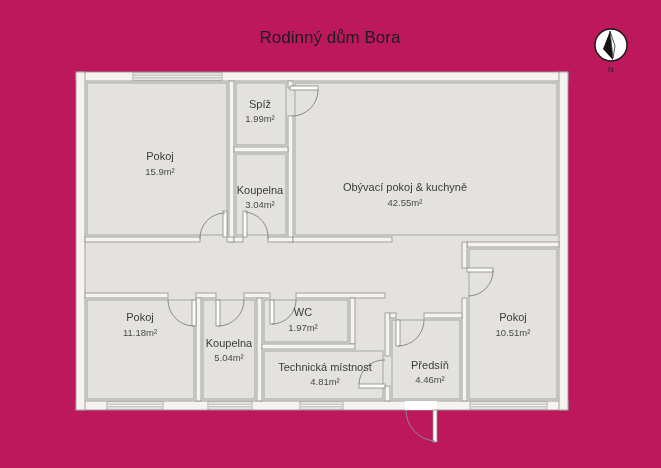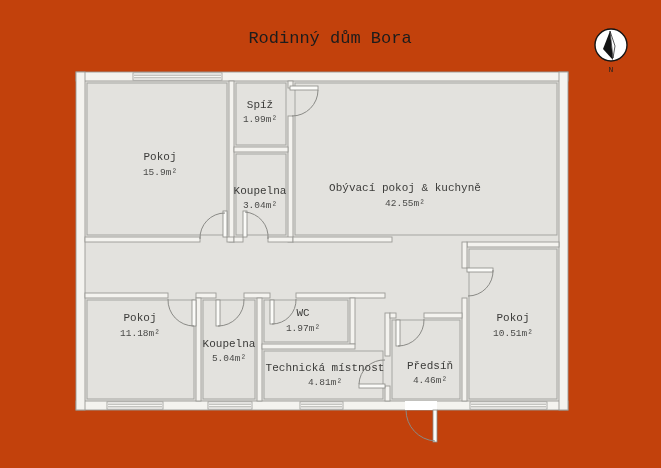--- a/index.html
+++ b/index.html
@@ -1,17 +1,17 @@
 <!DOCTYPE html>
 <html><head>
 <meta charset="utf-8">
 <style>
   html,body{margin:0;padding:0;background:#ffffff;}
-  .page{position:relative;width:661px;height:468px;background:#c2410c;overflow:hidden;
-        font-family:Liberation Mono, monospace;}
+  .page{position:relative;width:661px;height:468px;background:#be185d;overflow:hidden;
+        font-family:Liberation Sans, sans-serif;}
   .wall{fill:#f4f3ef;stroke:#9a9a96;stroke-width:.9;}
   .floor{fill:#e3e2de;stroke:#9a9a96;stroke-width:1;}
   .room-outline{fill:none;stroke:#a5a5a1;stroke-width:1;}
   .door-leaf{fill:#fbfbf8;stroke:#8a8a86;stroke-width:.8;}
   .door-arc{fill:none;stroke:#8a8a86;stroke-width:1;}
   .win{fill:#f7f6f3;stroke:#9a9a96;stroke-width:.8;}
   .winline{stroke:#9a9a96;stroke-width:.8;}
   .gap{fill:#ffffff;}
   .room-name{font-size:11px;fill:#3b3b39;text-anchor:middle;}
   .room-area{font-size:9.5px;fill:#4a4a48;text-anchor:middle;}

